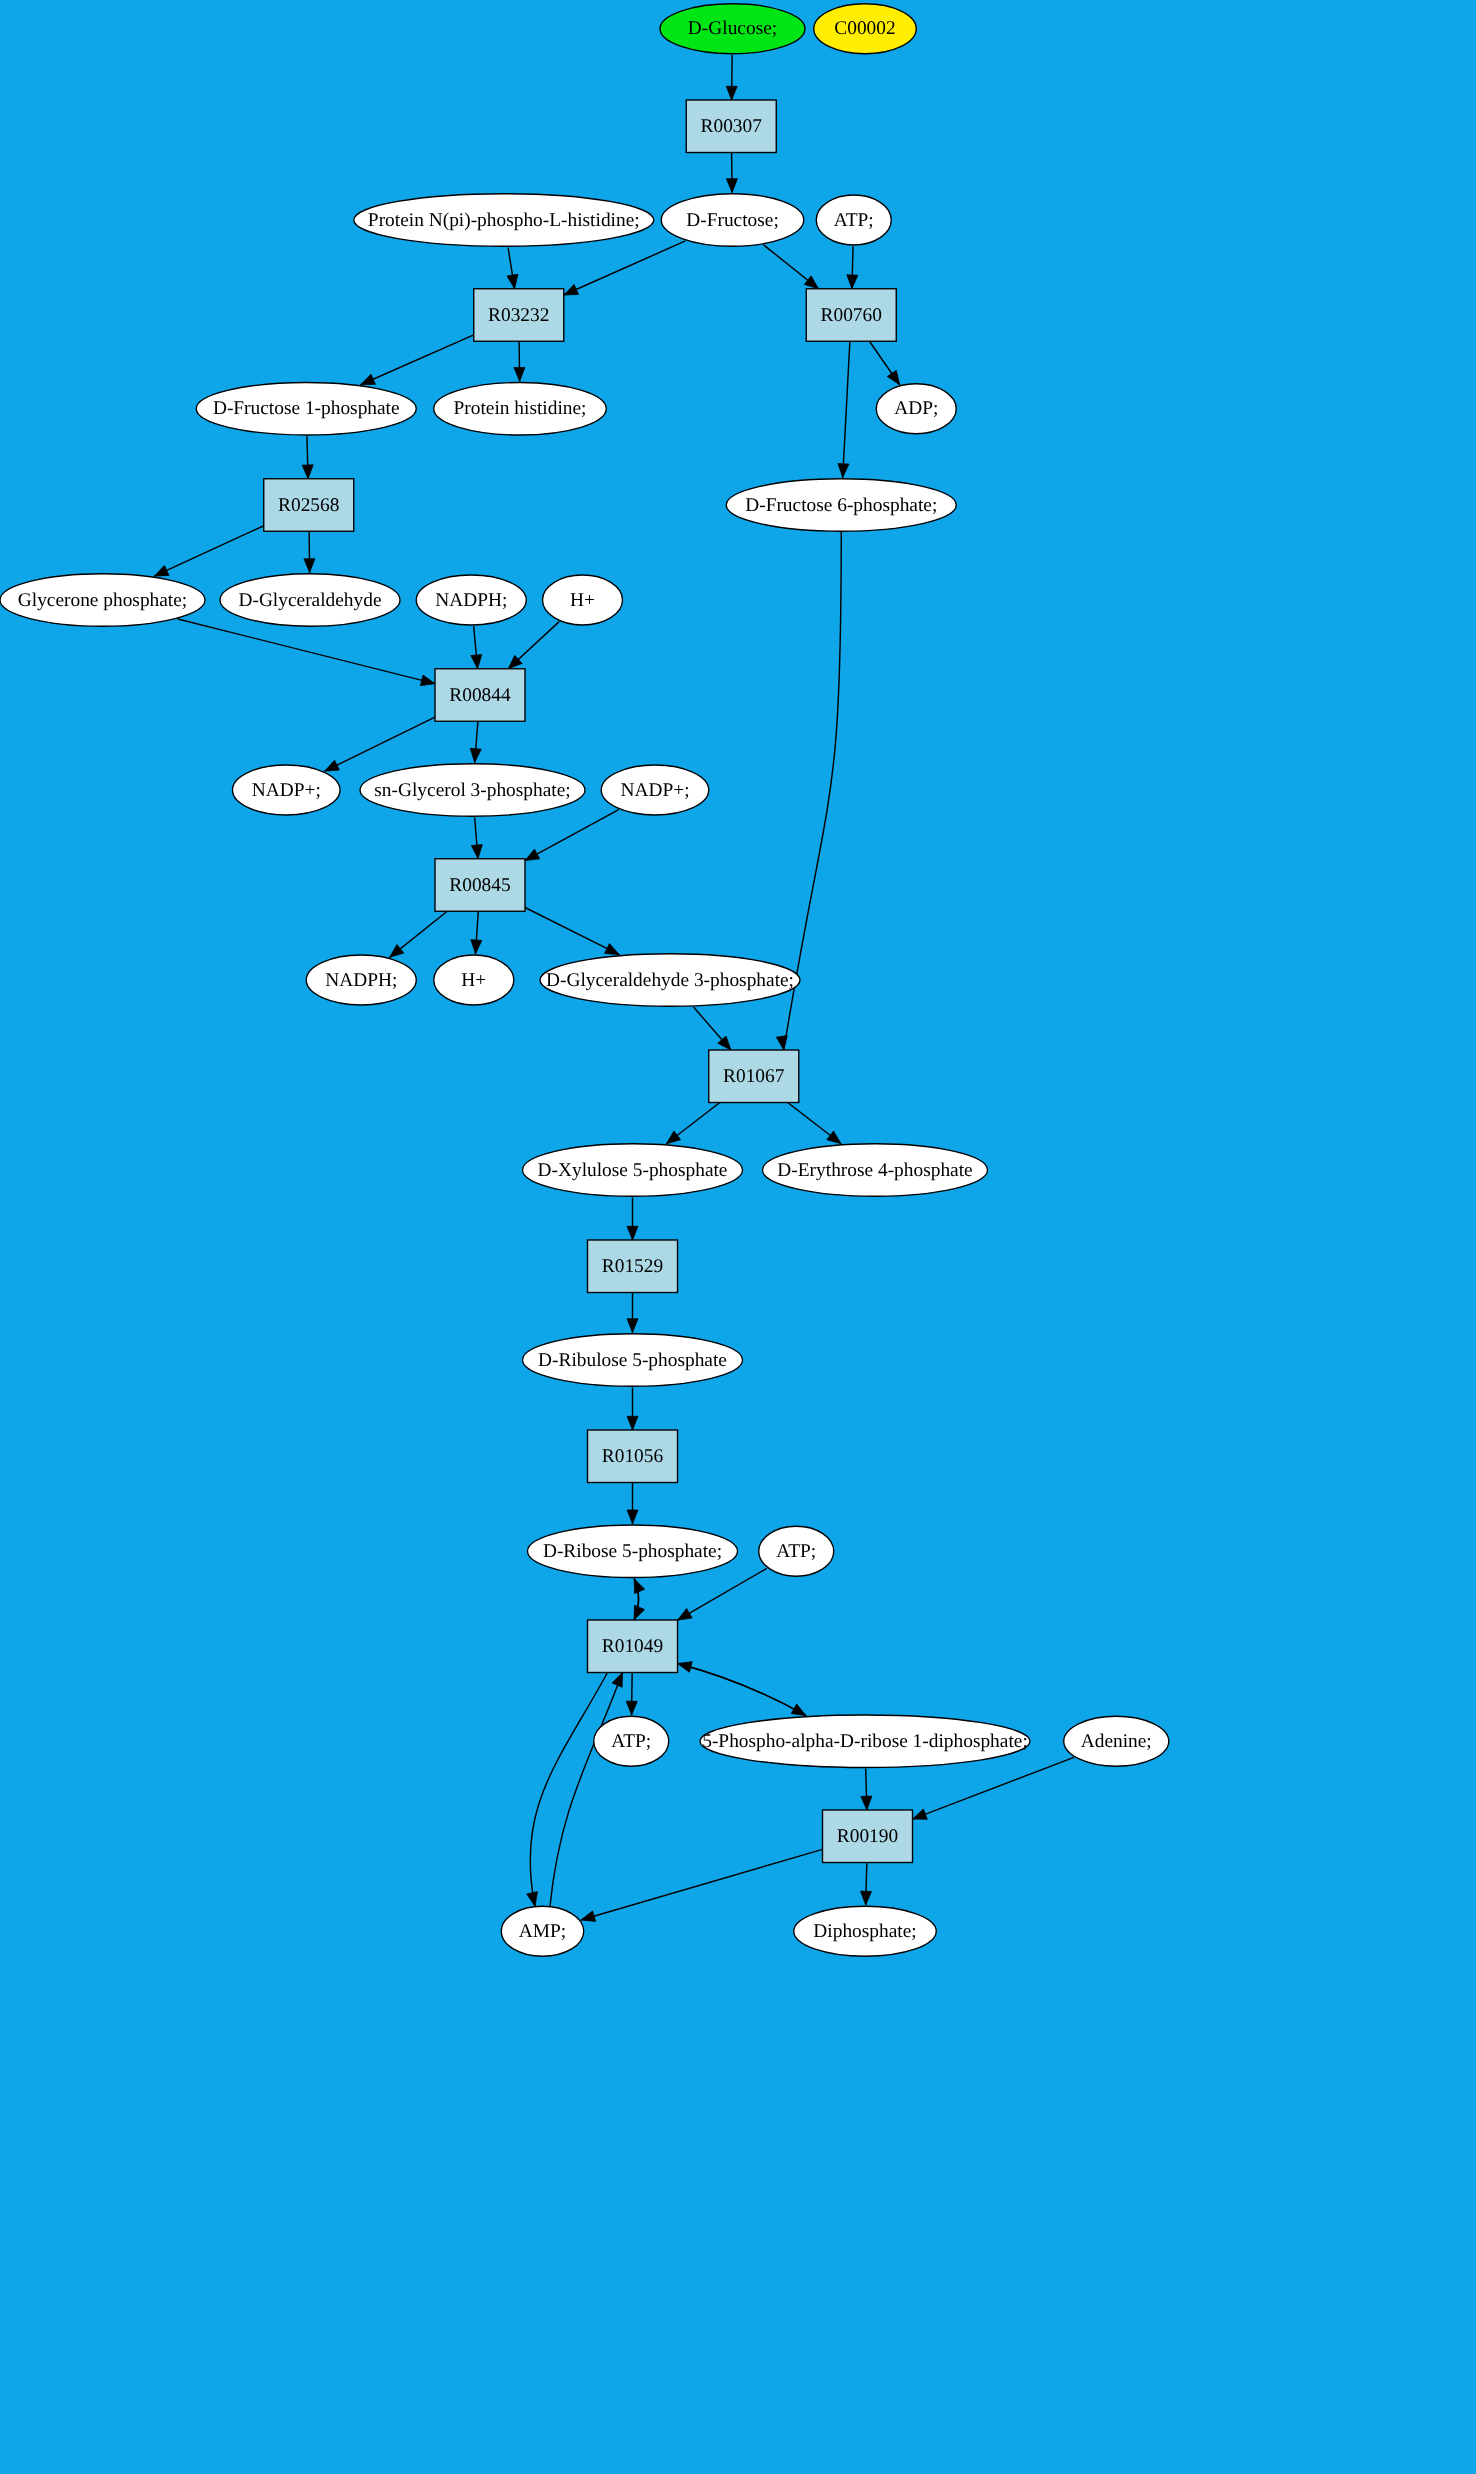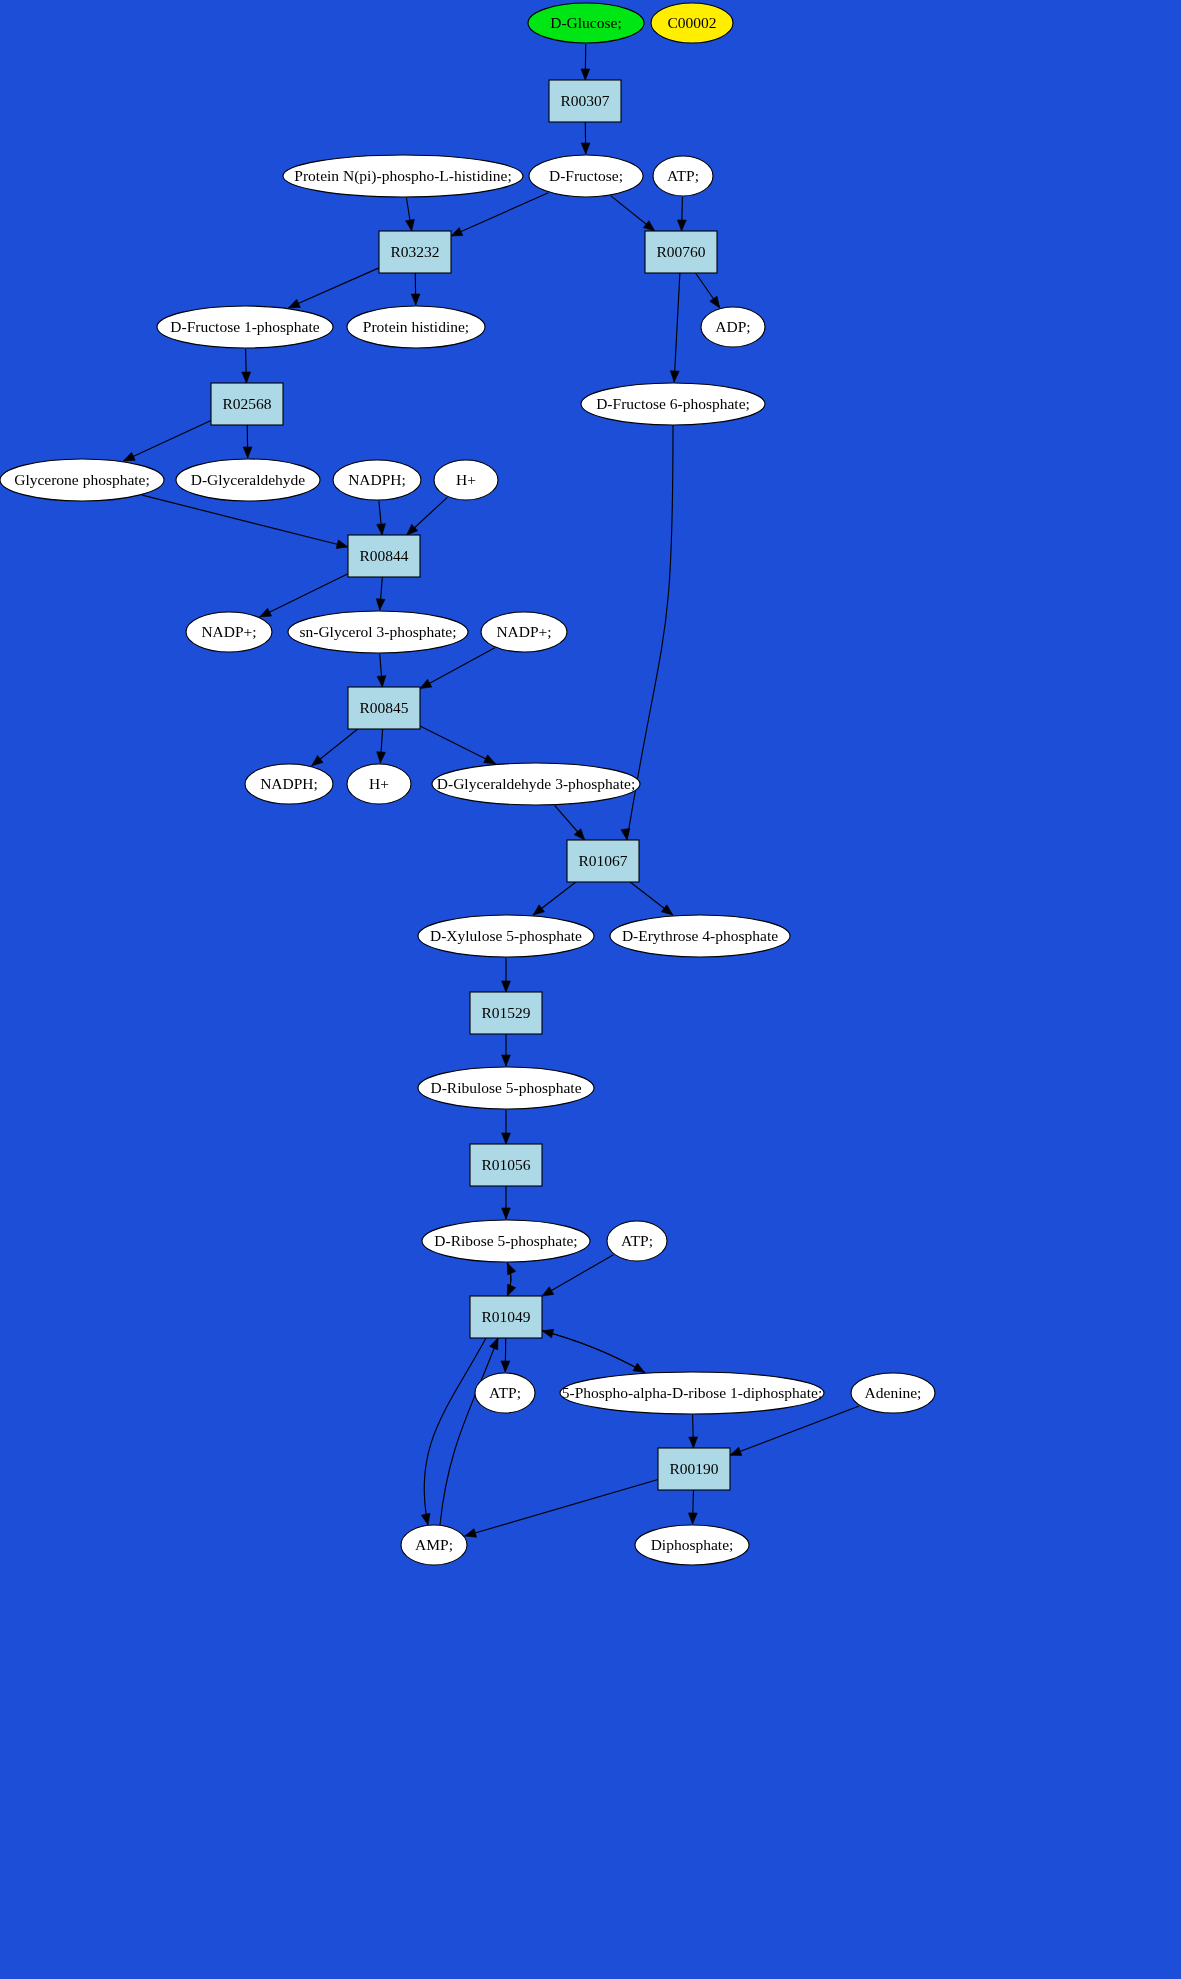--- a/index.html
+++ b/index.html
@@ -7,21 +7,21 @@
     padding: 0;
     background: #ffffff;
   }
   body {
     font-family: "Liberation Serif", "DejaVu Serif", serif;
   }
   #canvas-wrap {
     position: relative;
     width: 1181px;
     height: 1979px;
-    background: #1d4ed8;
+    background: #0ea5e9;
     overflow: hidden;
   }
   svg#graph {
     position: absolute;
     top: 0; left: 0;
     width: 1181px;
     height: 1979px;
   }
   .node-ellipse {
     fill: #ffffff;

